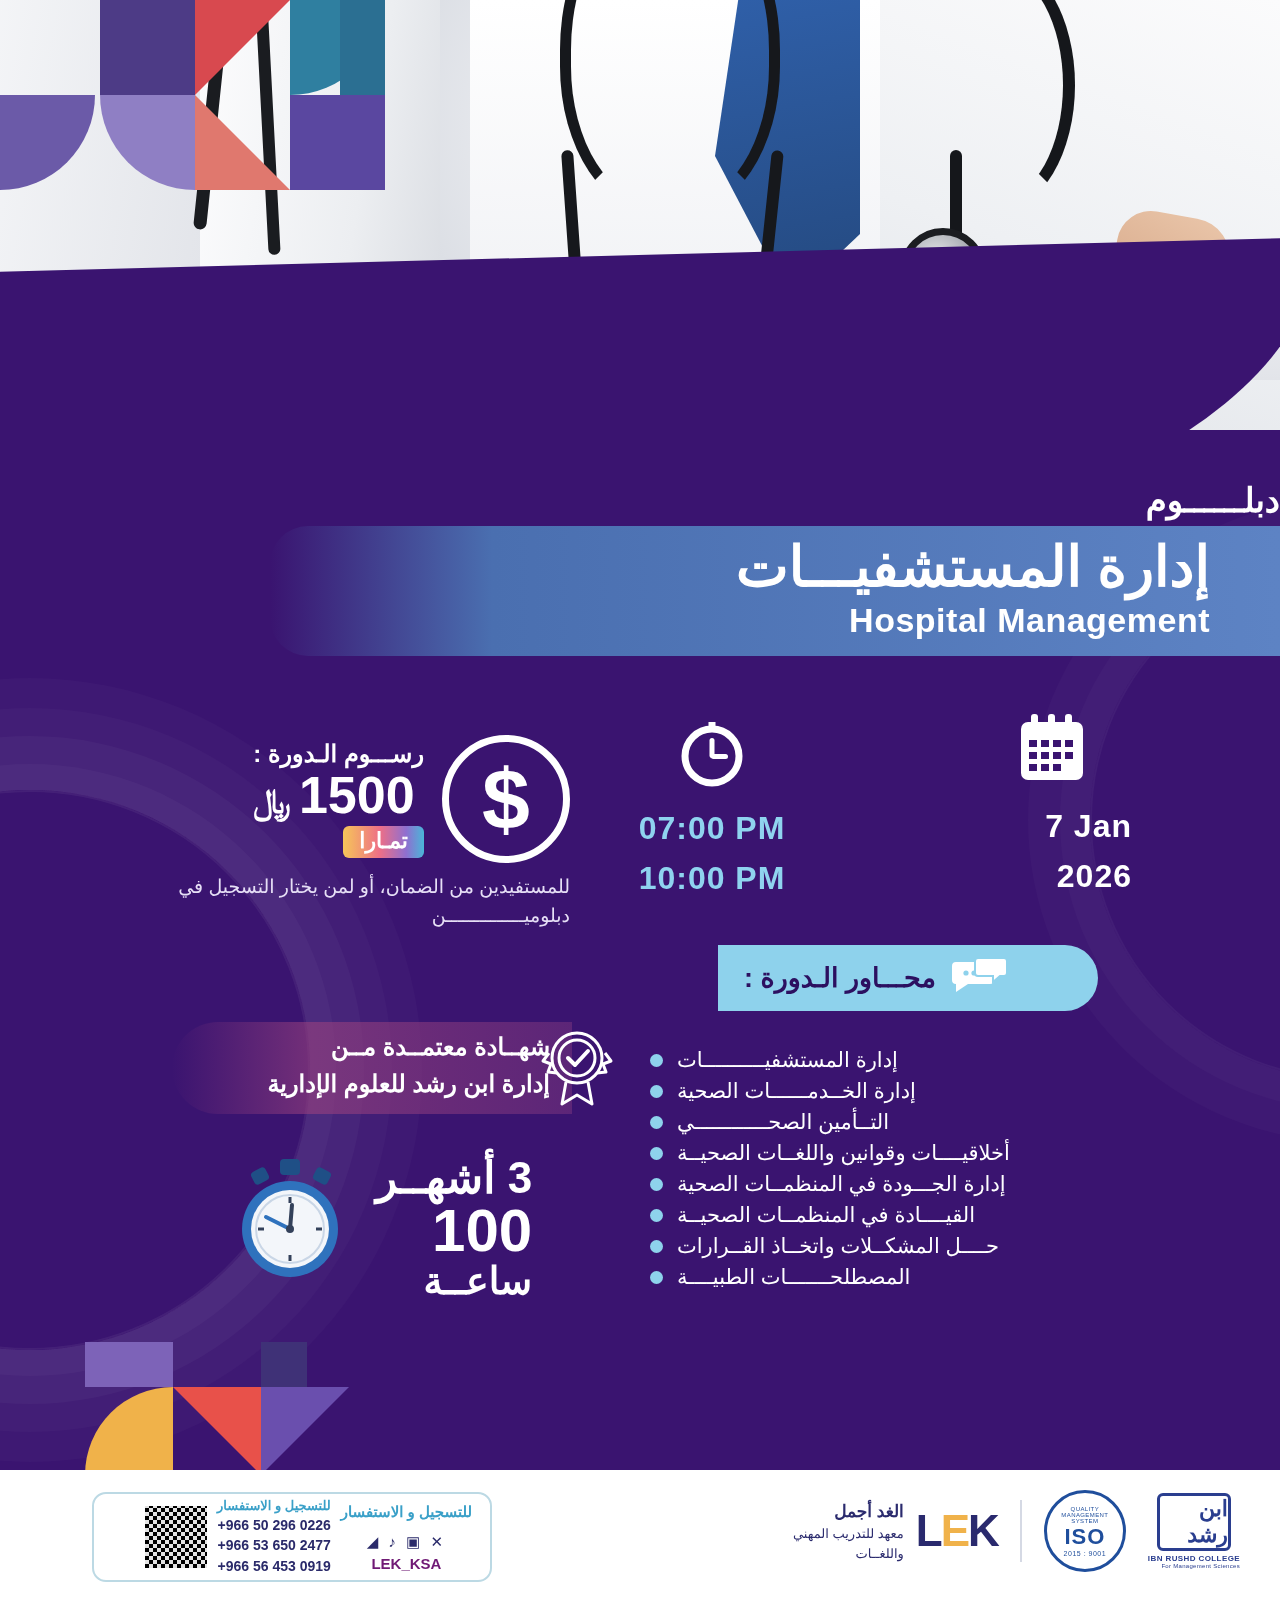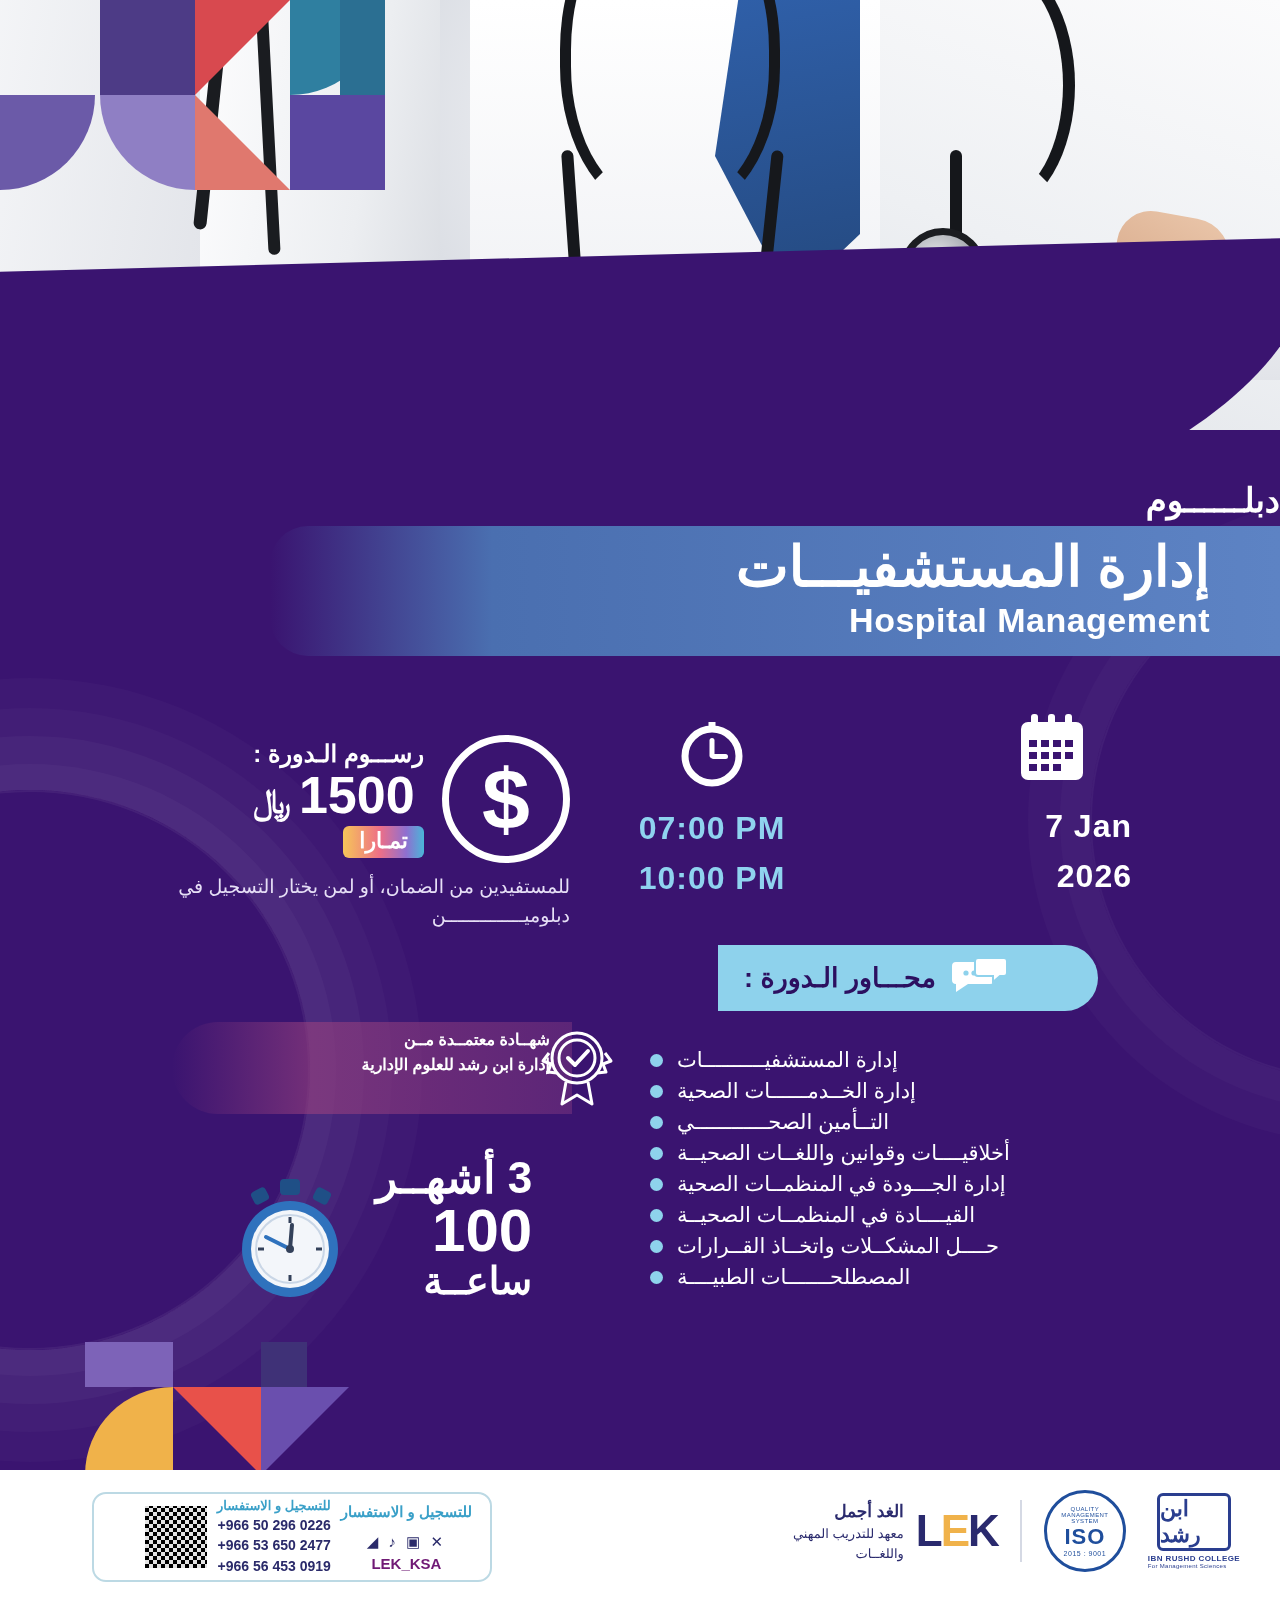--- a/index.html
+++ b/index.html
@@ -325,35 +325,35 @@
     left: 172px; top: 1022px;
     width: 400px; height: 92px;
     background: linear-gradient(90deg, rgba(150,60,120,0.0) 0%, rgba(151,64,126,0.62) 35%, rgba(120,52,126,0.55) 100%);
     border-radius: 46px 0 0 46px;
   }
   .cert-text {
     position: absolute;
     left: 170px; top: 1028px;
     width: 380px;
     color: #ffffff;
-    font-size: 16px; font-weight: bold;
+    font-size: 24px; font-weight: bold;
     line-height: 1.55;
     letter-spacing: 1px;
     padding-left: 12px;
   }
   .cert-icon {
     position: absolute;
     left: 540px; top: 1025px;
   }
 
   
   .dur-wrap {
     position: absolute;
     left: 230px; top: 1155px;
-    display: flex; align-items: flex-end; gap: 26px;
+    display: flex; align-items: flex-start; gap: 26px;
     direction: rtl;
   }
   .dur-text { text-align: right; color: #ffffff; }
   .dur-1 { font-size: 44px; font-weight: bold; letter-spacing: 2px; line-height: 1.05; }
   .dur-2 { font-size: 60px; font-weight: bold; line-height: 1.0; }
   .dur-3 { font-size: 38px; font-weight: bold; letter-spacing: 3px; line-height: 1.1; }
 
   
   .topics-head {
     position: absolute;
@@ -450,21 +450,21 @@
   .divider { width: 2px; height: 62px; background: #d5d9e4; }
   .iso {
     width: 82px; height: 82px; border-radius: 50%;
     border: 3px solid #1f4e9c;
     display: flex; flex-direction: column; align-items: center; justify-content: center;
     color: #1f4e9c; text-align: center;
   }
   .iso .big { font-size: 22px; font-weight: bold; letter-spacing: 1px; }
   .iso .sm { font-size: 7px; letter-spacing: 0.5px; }
   .iso .top { font-size: 6px; letter-spacing: 0.4px; }
-  .rushd { text-align: left; color: #2a3e8f; }
+  .rushd { text-align: right; color: #2a3e8f; }
   .rushd-mark {
     width: 74px; height: 58px; margin: 0 auto 3px;
     border: 3px solid #2a3e8f;
     border-radius: 6px;
     display: flex; align-items: center; justify-content: center;
     font-size: 22px; font-weight: bold; color: #2a3e8f;
   }
   .rushd .l1 { font-size: 8px; font-weight: bold; letter-spacing: 0.4px; }
   .rushd .l2 { font-size: 6px; letter-spacing: 0.3px; }
 </style>

